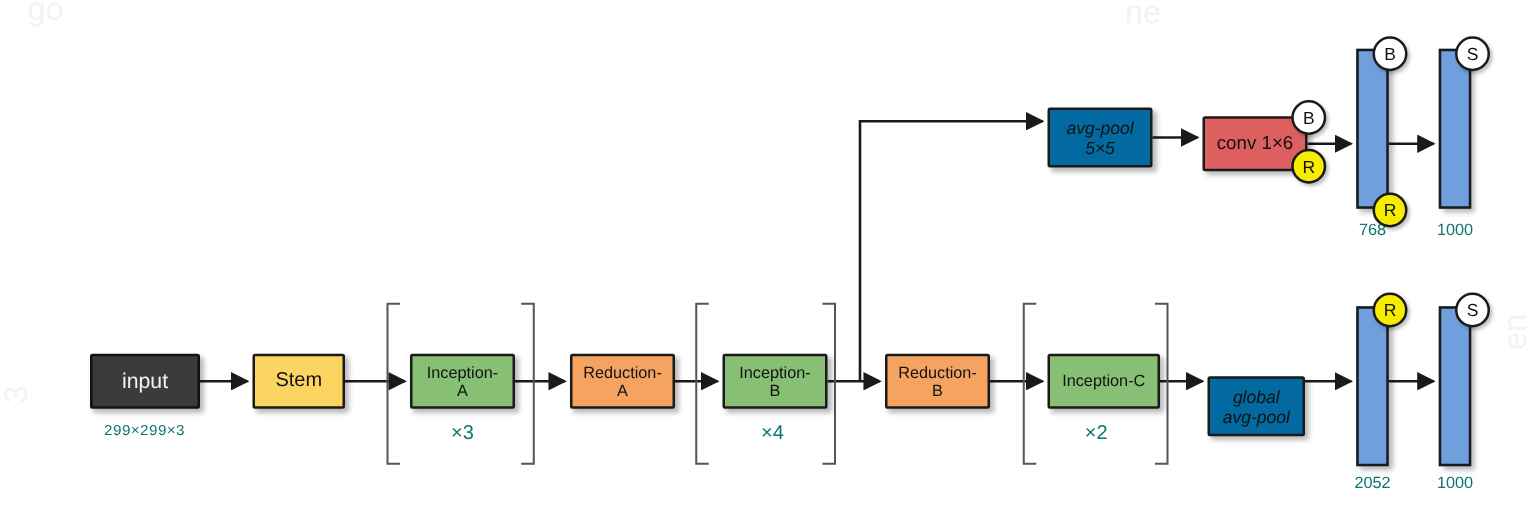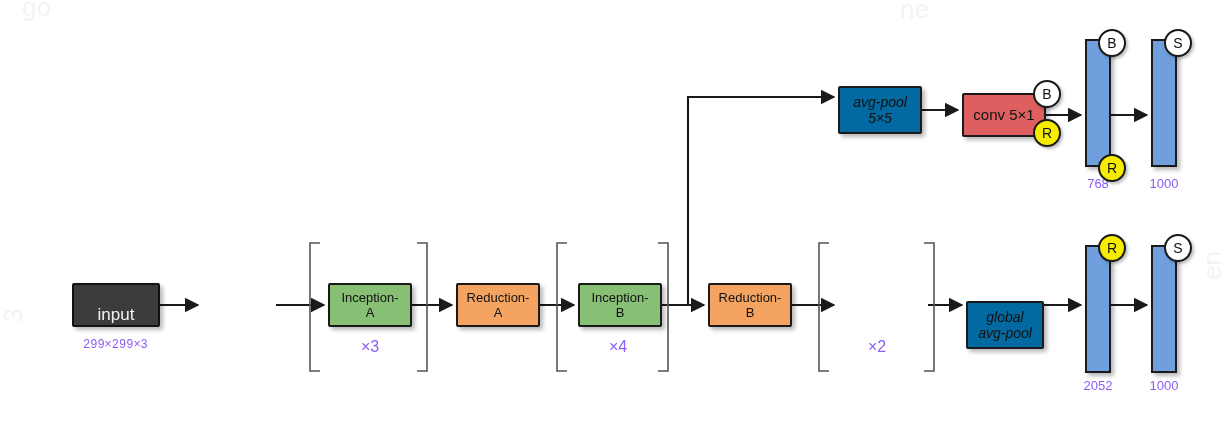--- a/index.html
+++ b/index.html
@@ -41,21 +41,21 @@
     color: #111111;
     box-shadow: 3px 3px 4px rgba(0,0,0,0.28);
     z-index: 4;
   }
   .node .node-label {
     display: block;
     width: 100%;
     padding: 0 2px;
     white-space: pre-line;
   }
-  .node.dark   { background: #3b3b3b; color: #f2f2f2; border-color: #121212; align-items: flex-end; }
+  .node.dark   { background: #3b3b3b; color: #f2f2f2; border-color: #121212; }
   .node.yellow { background: #fcd462; }
   .node.green  { background: #87bf74; }
   .node.orange { background: #f4a460; align-items: center; }
   .node.gray   { background: #0369a1; font-style: italic; }
   .node.red    { background: #dd5f5f; }
 
   
   .bar {
     position: absolute;
     box-sizing: border-box;
@@ -81,21 +81,21 @@
     color: #111111;
     z-index: 7;
     box-shadow: 2px 2px 3px rgba(0,0,0,0.25);
   }
   .badge.white  { background: #ffffff; }
   .badge.yellow { background: #f5ec00; }
 
   
   .caption {
     position: absolute;
-    color: #8b5cf6;
+    color: #0f766e;
     white-space: nowrap;
     z-index: 5;
   }
   .caption.dim { font-size: 12px; font-family: Liberation Mono, monospace; }
   .caption.mult { font-size: 16px; }
   .caption.chan { font-size: 13px; }
   .caption.center { transform: translateX(-50%); text-align: center; }
 
   
   .watermark {
@@ -153,20 +153,23 @@
       <path d="M 829 243 L 819 243 L 819 371 L 829 371"></path>
       <path d="M 924 243 L 934 243 L 934 371 L 924 371"></path>
     </g>
   </svg>
 
   <div class="node dark" style="left:72px; top:283px; width:88px; height:44px; font-size:17px;">
     <span class="node-label">input</span>
   </div>
   <div class="caption dim" style="left:83px; top:338px;">299×299×3</div>
 
+  <div class="node yellow" style="left:202px; top:283px; width:74px; height:44px; font-size:16px;">
+    <span class="node-label">Stem</span>
+  </div>
 
   <div class="node green" style="left:328px; top:283px; width:84px; height:44px; font-size:13px;">
     <span class="node-label">Inception-
 A</span>
   </div>
   <div class="caption mult center" style="left:370px; top:338px;">×3</div>
 
   <div class="node orange" style="left:456px; top:283px; width:84px; height:44px; font-size:13px;">
     <span class="node-label">Reduction-
 A</span>
@@ -176,20 +179,23 @@
     <span class="node-label">Inception-
 B</span>
   </div>
   <div class="caption mult center" style="left:618px; top:338px;">×4</div>
 
   <div class="node orange" style="left:708px; top:283px; width:84px; height:44px; font-size:13px;">
     <span class="node-label">Reduction-
 B</span>
   </div>
 
+  <div class="node green" style="left:838px; top:283px; width:90px; height:44px; font-size:13px;">
+    <span class="node-label">Inception-C</span>
+  </div>
   <div class="caption mult center" style="left:877px; top:338px;">×2</div>
 
   <div class="node gray" style="left:966px; top:281px; width:78px; height:48px; font-size:14px;margin-top:20px;">
     <span class="node-label">global
 avg-pool</span>
   </div>
 
   <div class="bar" style="left:1085px; top:245px; width:26px; height:128px;"></div>
   <div class="badge yellow" style="left:1098px; top:234px;">
     <span>R</span>
@@ -201,21 +207,21 @@
     <span>S</span>
   </div>
   <div class="caption chan center" style="left:1164px; top:378px;">1000</div>
 
   <div class="node gray" style="left:838px; top:86px; width:84px; height:48px; font-size:14px;">
     <span class="node-label">avg-pool
 5×5</span>
   </div>
 
   <div class="node red" style="left:962px; top:93px; width:84px; height:44px; font-size:15px;">
-    <span class="node-label">conv 5×1</span>
+    <span class="node-label">conv 1×6</span>
   </div>
   <div class="badge white" style="left:1033px; top:80px;">
     <span>B</span>
   </div>
   <div class="badge yellow" style="left:1033px; top:119px;">
     <span>R</span>
   </div>
 
   <div class="bar" style="left:1085px; top:39px; width:26px; height:128px;"></div>
   <div class="badge white" style="left:1098px; top:29px;">

